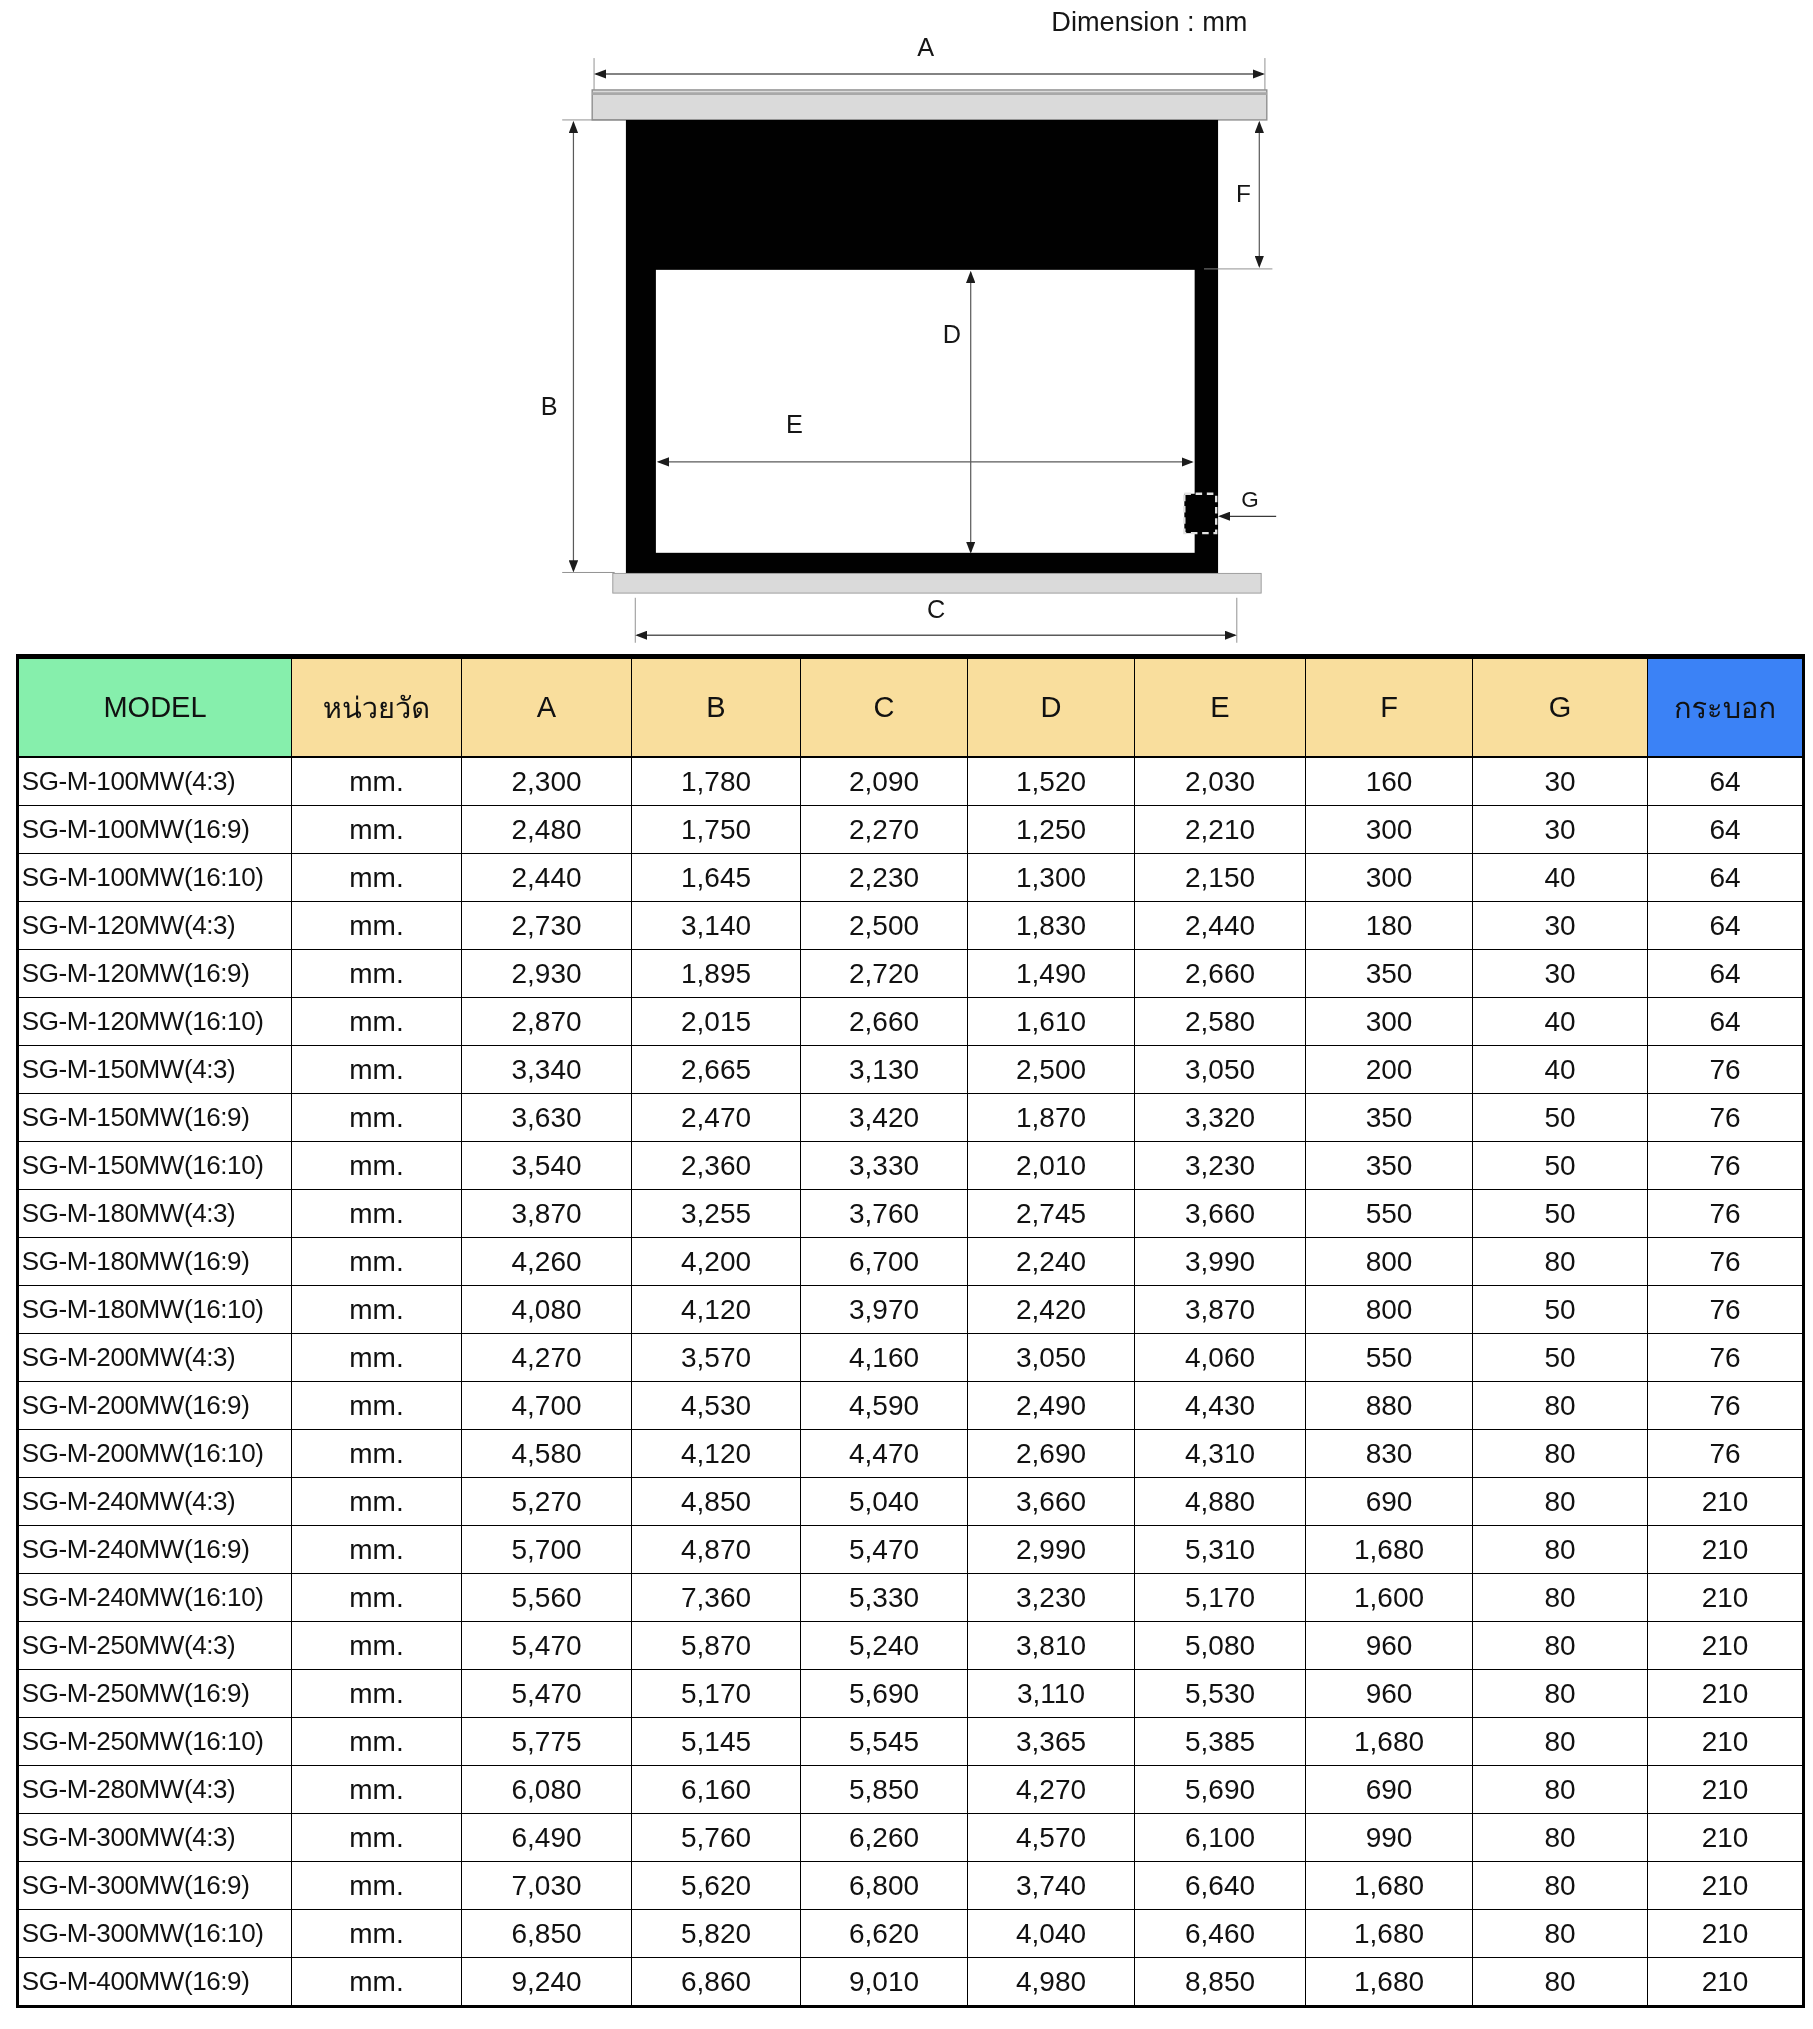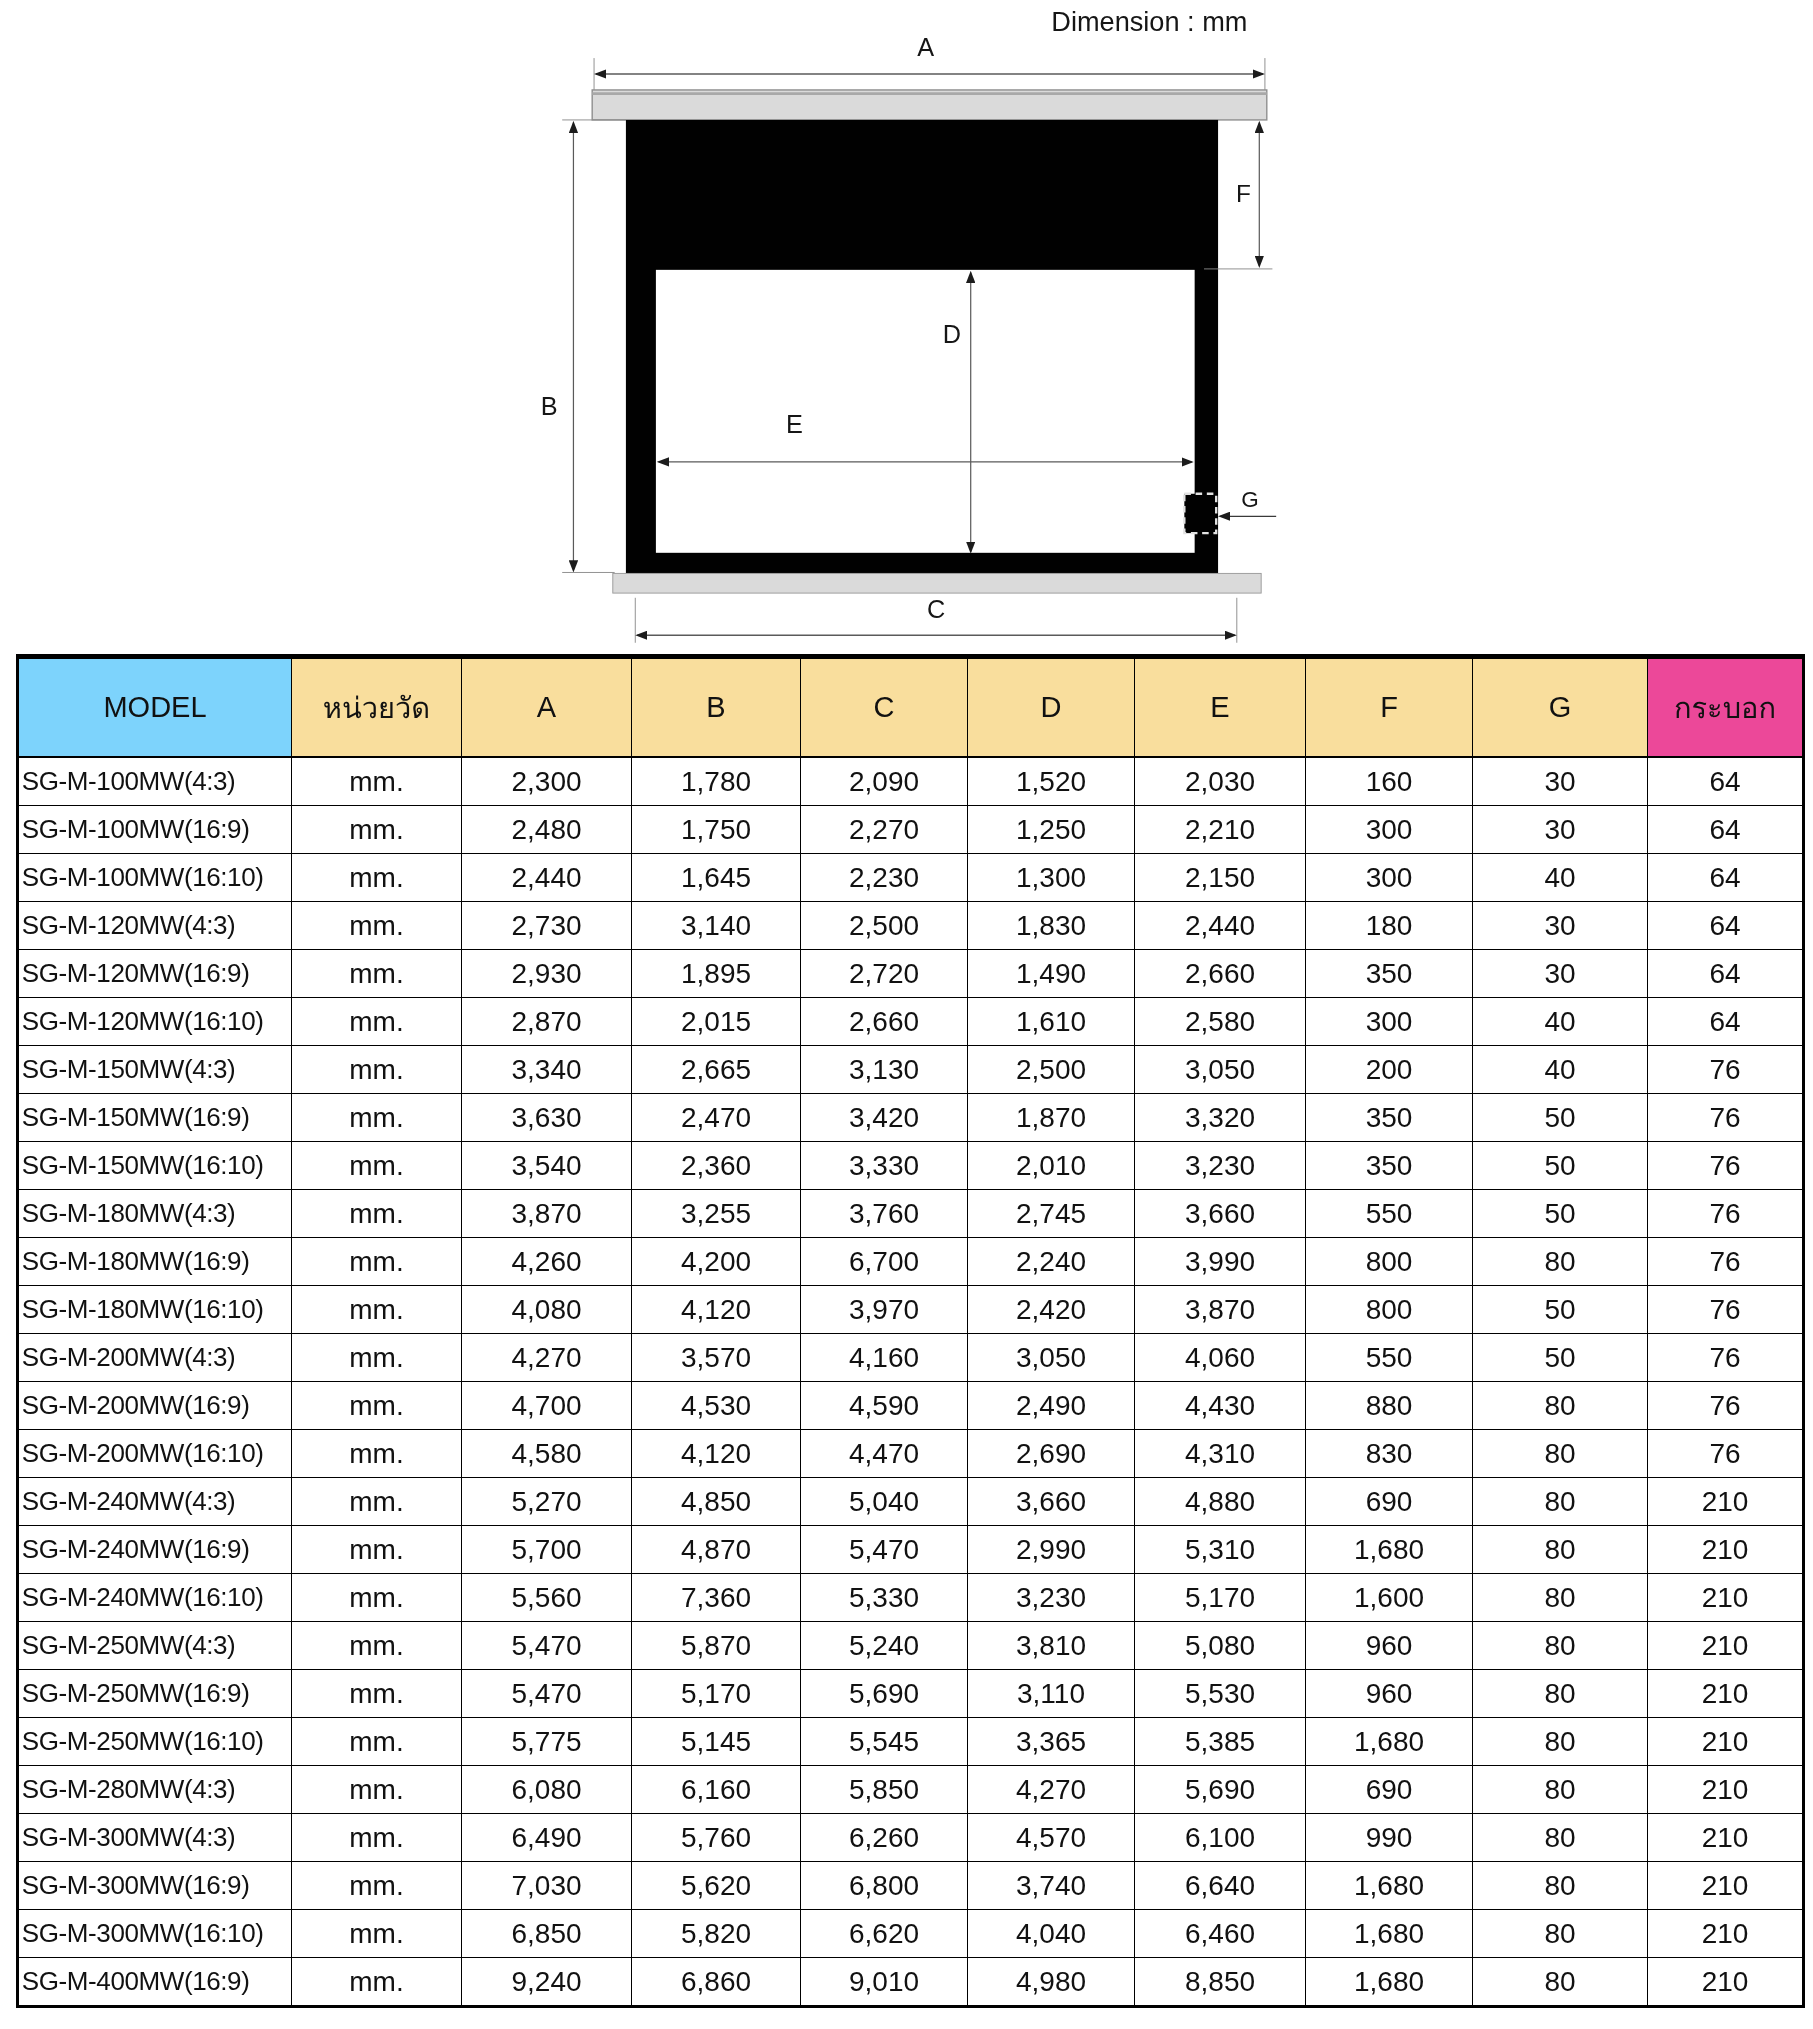--- a/index.html
+++ b/index.html
@@ -112,30 +112,30 @@
     <col style="width:169px">
       <col style="width:167px">
       <col style="width:167px">
     <col style="width:171px">
       <col style="width:167px">
       <col style="width:175px">
     <col style="width:156px">
   </colgroup>
   <thead>
     <tr>
-        <th style="background: #7dd3fc;">MODEL</th>
+        <th style="background: #86efac;">MODEL</th>
         <th style="background: rgb(249, 222, 157);">หน่วยวัด</th>
         <th style="background: rgb(249, 222, 157);">A</th>
         <th style="background: rgb(249, 222, 157);">B</th>
         <th style="background: rgb(249, 222, 157);">C</th>
         <th style="background: rgb(249, 222, 157);">D</th>
         <th style="background: rgb(249, 222, 157);">E</th>
         <th style="background: rgb(249, 222, 157);">F</th>
         <th style="background: rgb(249, 222, 157);">G</th>
-        <th style="background: #ec4899;">กระบอก</th>
+        <th style="background: #3b82f6;">กระบอก</th>
       </tr>
   </thead>
   <tbody>
       <tr>
         <td class="model-col">SG-M-100MW(4:3)</td>
         <td>mm.</td>
         <td>2,300</td>
         <td>1,780</td>
         <td>2,090</td>
         <td>1,520</td>

